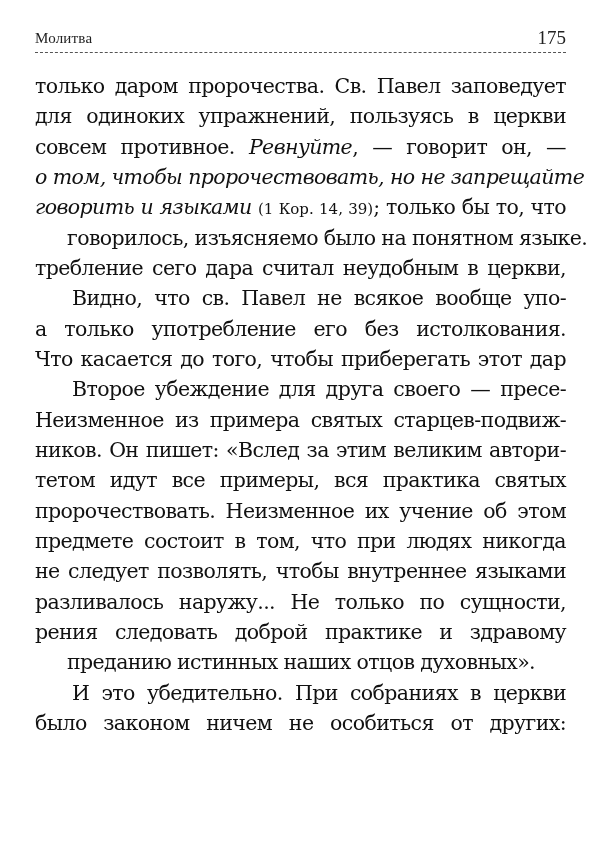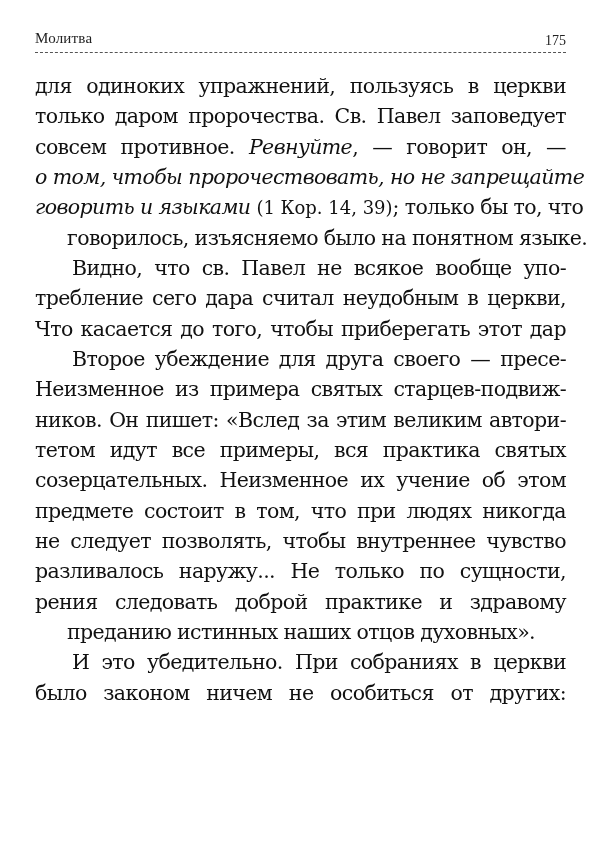--- a/index.html
+++ b/index.html
@@ -27,21 +27,21 @@
       border-bottom: 1px dashed #555;
       font-family: "Liberation Serif", serif;
     }
     .running-title {
       font-size: 15px;
       letter-spacing: 0.2px;
       padding-bottom: 5px;
       color: #222;
     }
     .page-number {
-      font-size: 14px;
+      font-size: 19px;
       padding-bottom: 3px;
       color: #222;
     }
     .text-body {
       position: absolute;
       left: 35px;
       width: 531px;
       top: 71px;
       font-family: "DejaVu Serif", serif;
       font-size: 20.5px;
@@ -61,58 +61,59 @@
       text-align-last: left;
       margin-left: 32px;
     }
     .line.indent {
       padding-left: 37px;
     }
     .italic {
       font-style: italic;
     }
     .ref {
-      font-size: 18px;
+      font-size: 15px;
       letter-spacing: 0;
       margin-top: 32px;
     }
   </style>
 </head>
 <body>
 
 <div class="page-header">
   <span class="running-title">Молитва</span>
   <span class="page-number">175</span>
 </div>
 
 <div class="text-body">
 
   <div>
+    <span class="line">только даром пророчества. Св. Павел заповедует</span>
     <span class="line">для одиноких упражнений, пользуясь в церкви</span>
-    <span class="line">только даром пророчества. Св. Павел заповедует</span>
     <span class="line"><span>совсем противное.</span> <span class="italic">Ревнуйте</span><span>, — говорит он, —</span></span>
     <span class="line italic">о том, чтобы пророчествовать, но не запрещайте</span>
     <span class="line"><span class="italic">говорить и языками</span> <span class="ref">(1 Кор. 14, 39)</span><span>; только бы то, что</span></span>
     <span class="line last">говорилось, изъясняемо было на понятном языке.</span>
   </div>
 
   <div>
+    <span class="line">требление сего дара считал неудобным в церкви,</span>
     <span class="line indent">Видно, что св. Павел не всякое вообще упо-</span>
-    <span class="line">требление сего дара считал неудобным в церкви,</span>
+    <span class="line">а только употребление его без истолкования.</span>
     <span class="line">Что касается до того, чтобы приберегать этот дар</span>
   </div>
 
   <div>
     <span class="line indent">Второе убеждение для друга своего — пресе-</span>
     <span class="line">Неизменное из примера святых старцев-подвиж-</span>
     <span class="line">ников. Он пишет: «Вслед за этим великим автори-</span>
     <span class="line">тетом идут все примеры, вся практика святых</span>
-    <span class="line">созерцательных. Неизменное их учение об этом</span>
+    <span class="line">пророчествовать. Неизменное их учение об этом</span>
     <span class="line">предмете состоит в том, что при людях никогда</span>
-    <span class="line">не следует позволять, чтобы внутреннее чувство</span>
+    <span class="line">не следует позволять, чтобы внутреннее языками</span>
     <span class="line">разливалось наружу... Не только по сущности,</span>
     <span class="line">рения следовать доброй практике и здравому</span>
     <span class="line last">преданию истинных наших отцов духовных».</span>
   </div>
 
   <div>
     <span class="line indent">И это убедительно. При собраниях в церкви</span>
     <span class="line">было законом ничем не особиться от других:</span>
   </div>
 </div>

